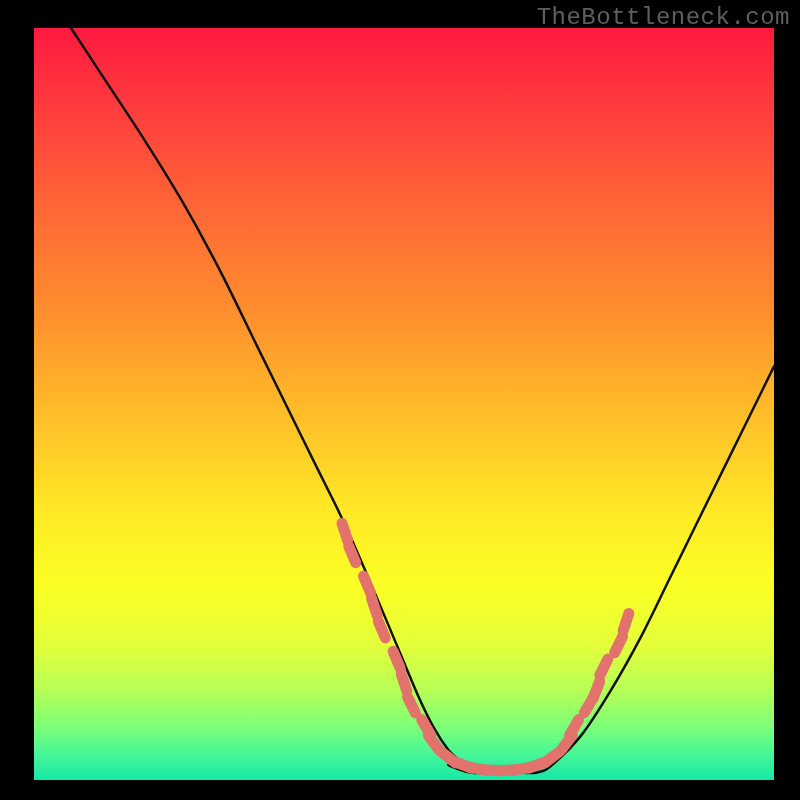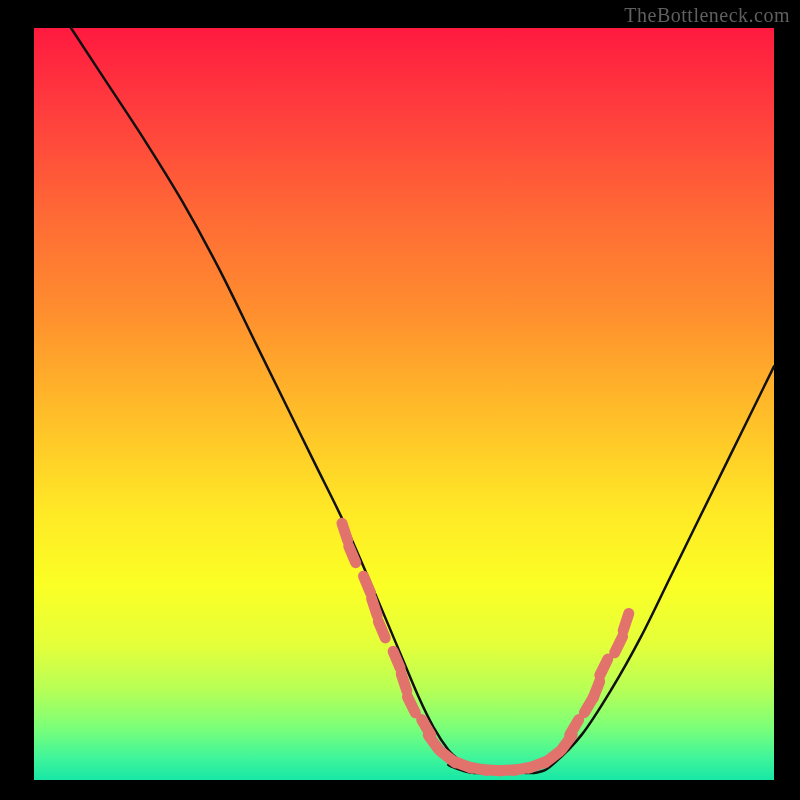--- a/index.html
+++ b/index.html
@@ -38,22 +38,22 @@
       #b7ff56 88%,
       #7cff78 93%,
       #40f59a 97%,
       #18e7a6 100%
     );
   }
   .watermark {
     position: absolute;
     top: 4px;
     right: 10px;
-    font-family: Liberation Serif, serif;
-    font-size: 20px;
+    font-family: Liberation Mono, monospace;
+    font-size: 24px;
     color: #5f5f5f;
     letter-spacing: 0.5px;
     user-select: none;
   }
   svg.curve {
     position: absolute;
     left: 0;
     top: 0;
     width: 740px;
     height: 752px;

